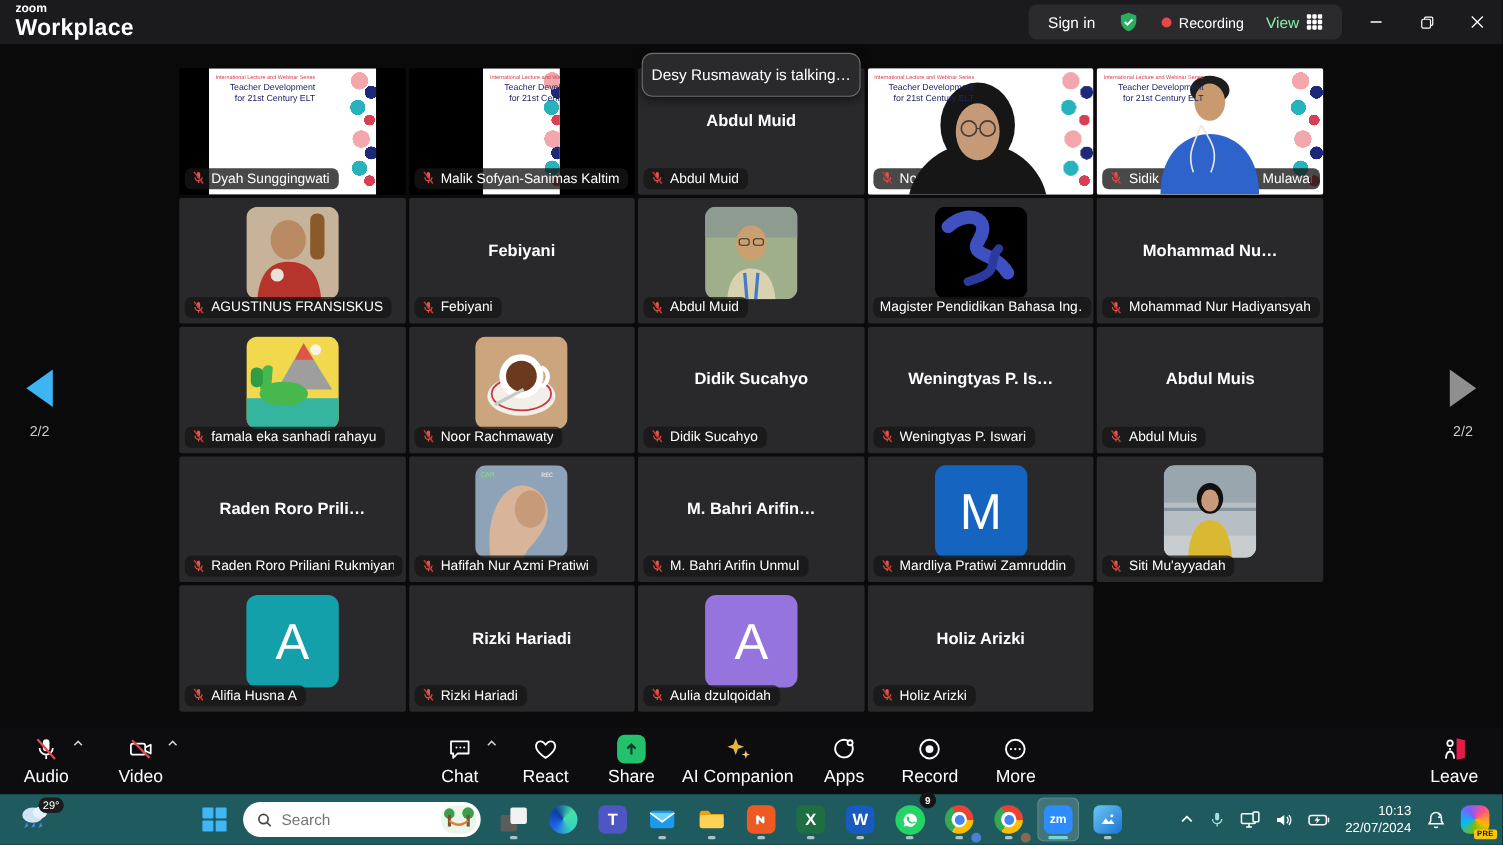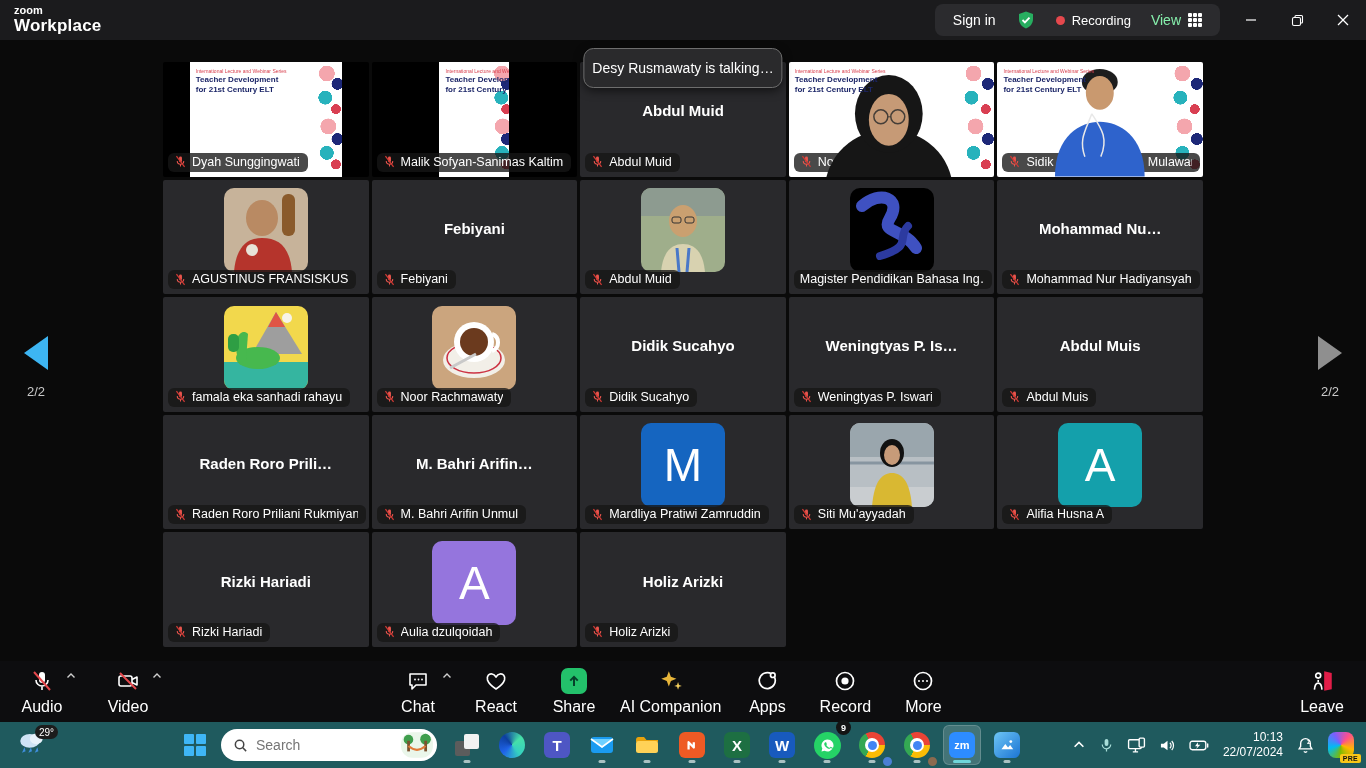--- a/index.html
+++ b/index.html
@@ -4,21 +4,21 @@
 <style>
   * { margin:0; padding:0; box-sizing:border-box; }
   html,body { width:1366px; height:768px; overflow:hidden; background:#000;
               font-family:"Liberation Sans", sans-serif; }
 
   
   .titlebar { position:absolute; top:0; left:0; width:1366px; height:40px;
               background:#1b1b1d; display:flex; align-items:center; z-index:20; }
   .logo { margin-left:14px; color:#fff; line-height:1.05; }
   .logo .z { font-size:11px; font-weight:bold; display:block; }
-  .logo .w { font-size:17px; font-weight:600; display:block; letter-spacing:.2px; }
+  .logo .w { font-size:21px; font-weight:600; display:block; letter-spacing:.2px; }
   .tb-right { margin-left:auto; display:flex; align-items:center; height:100%; }
   .tb-pill { background:#2b2b2e; height:32px; margin:4px 8px 4px 0; border-radius:8px;
              display:flex; align-items:center; gap:20px; padding:0 18px; }
   .signin { color:#fff; font-size:14px; cursor:default; }
   .rec { display:flex; align-items:center; gap:7px; color:#fff; font-size:13px; }
   .rec-dot { width:9px; height:9px; border-radius:50%; }
   .view { display:flex; align-items:center; gap:7px; color:#86efac; font-size:14px; }
   .grid-ic { width:14px; height:14px; display:grid; grid-template-columns:repeat(3,1fr);
              grid-template-rows:repeat(3,1fr); gap:1.5px; }
   .grid-ic i { background:#fff; border-radius:1px; }
@@ -57,21 +57,21 @@
       radial-gradient(circle 8px at 90% 10%, #f4a6ad 97%, transparent),
       radial-gradient(circle 6px at 97% 19%, #1d2878 97%, transparent),
       radial-gradient(circle 7px at 89% 31%, #27b2bc 97%, transparent),
       radial-gradient(circle 5px at 96% 41%, #d93f52 97%, transparent),
       radial-gradient(circle 8px at 91% 56%, #f4a6ad 97%, transparent),
       radial-gradient(circle 6px at 97% 67%, #1d2878 97%, transparent),
       radial-gradient(circle 7px at 90% 79%, #27b2bc 97%, transparent),
       radial-gradient(circle 5px at 96% 89%, #d93f52 97%, transparent); }
   .slide-text { position:absolute; top:6px; left:6px; line-height:1.3; z-index:2; }
   .st-red { display:block; color:#d8404e; font-size:5px; white-space:nowrap; }
-  .st-b { display:block; color:#1c2668; font-weight:bold; font-size:8px; white-space:nowrap; }
+  .st-b { display:block; color:#1c2668; font-weight:normal; font-size:8px; white-space:nowrap;text-align:right; }
   .person-svg { position:absolute; inset:0; width:100%; height:100%; z-index:1; }
 
   .nav { position:absolute; width:48px; text-align:center; top:296px; z-index:5; }
   .nav.left { left:12px; } .nav.right { right:12px; }
   .tri-l { width:0; height:0; margin:0 auto; border-top:17px solid transparent;
            border-bottom:17px solid transparent; border-right:24px solid #3db5f2; }
   .tri-r { width:0; height:0; margin:0 auto; border-top:17px solid transparent;
            border-bottom:17px solid transparent; border-left:24px solid #8f8f8f; }
   .page-num { margin-top:14px; color:#c9c9c9; font-size:13px; }
 
@@ -473,20 +473,40 @@
           <svg width="13" height="13" viewBox="0 0 16 16" style="flex:none">
             <rect x="6.2" y="1.8" width="3.6" height="7" rx="1.8" fill="#e8554d"></rect>
             <path d="M4 7.5a4 4 0 0 0 8 0" fill="none" stroke="#e8554d" stroke-width="1.3"></path>
             <line x1="8" y1="11.5" x2="8" y2="14" stroke="#e8554d" stroke-width="1.3"></line>
             <line x1="3" y1="1.5" x2="13" y2="14.5" stroke="#d03934" stroke-width="1.6"></line>
           </svg>
           <span>Raden Roro Priliani Rukmiyanti</span>
         </div>
       </div>
       <div class="tile">
+        <div class="avatar">
+          <svg viewBox="0 0 84 84">
+            <rect width="84" height="84" fill="#8fa3b8"></rect>
+            <path d="M14 84 C8 40 28 14 48 19 C66 24 70 44 62 58 C56 70 48 74 44 84 Z" fill="#d8b49a"></path>
+            <ellipse cx="50" cy="40" rx="14" ry="17" fill="#c79b79"></ellipse>
+            <text x="5" y="11" font-size="7" fill="#7de07d" font-family="Liberation Mono">CAM</text>
+            <text x="60" y="11" font-size="6" fill="#eee" font-family="Liberation Mono">REC</text>
+          </svg>
+        </div>
+        <div class="tile-label">
+          <svg width="13" height="13" viewBox="0 0 16 16" style="flex:none">
+            <rect x="6.2" y="1.8" width="3.6" height="7" rx="1.8" fill="#e8554d"></rect>
+            <path d="M4 7.5a4 4 0 0 0 8 0" fill="none" stroke="#e8554d" stroke-width="1.3"></path>
+            <line x1="8" y1="11.5" x2="8" y2="14" stroke="#e8554d" stroke-width="1.3"></line>
+            <line x1="3" y1="1.5" x2="13" y2="14.5" stroke="#d03934" stroke-width="1.6"></line>
+          </svg>
+          <span>Hafifah Nur Azmi Pratiwi</span>
+        </div>
+      </div>
+      <div class="tile">
         <div class="center-name">M. Bahri Arifin…</div>
         <div class="tile-label">
           <svg width="13" height="13" viewBox="0 0 16 16" style="flex:none">
             <rect x="6.2" y="1.8" width="3.6" height="7" rx="1.8" fill="#e8554d"></rect>
             <path d="M4 7.5a4 4 0 0 0 8 0" fill="none" stroke="#e8554d" stroke-width="1.3"></path>
             <line x1="8" y1="11.5" x2="8" y2="14" stroke="#e8554d" stroke-width="1.3"></line>
             <line x1="3" y1="1.5" x2="13" y2="14.5" stroke="#d03934" stroke-width="1.6"></line>
           </svg>
           <span>M. Bahri Arifin Unmul</span>
         </div>

